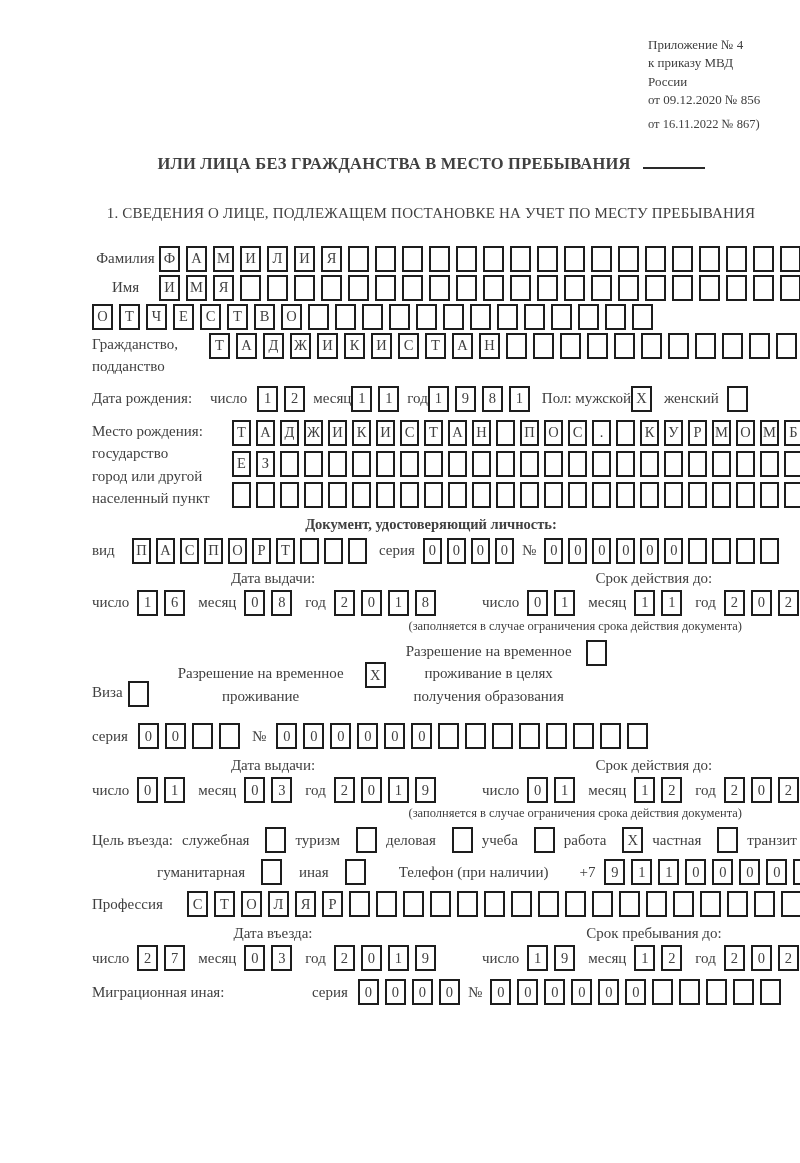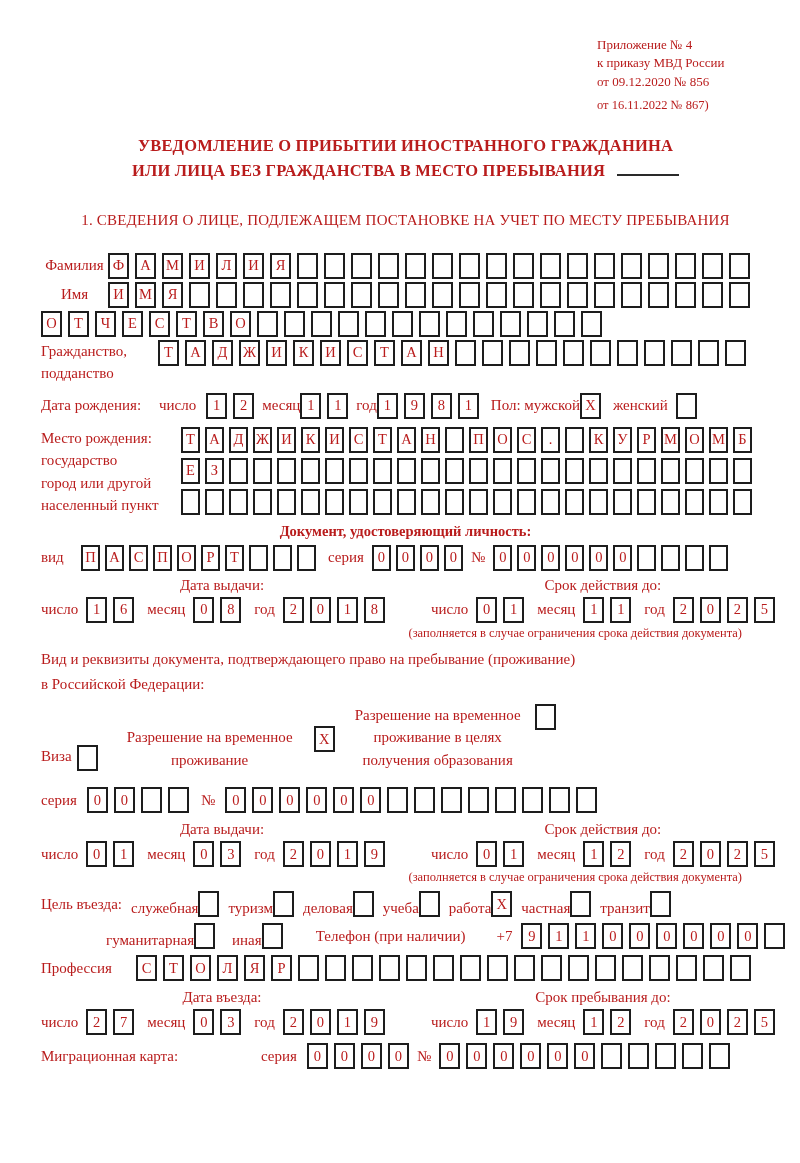--- a/index.html
+++ b/index.html
@@ -1,24 +1,24 @@
 <!DOCTYPE html>
 <html><head>
 <meta charset="utf-8">
 <style>
   html,body{margin:0;padding:0;background:#ffffff;}
   .page{
     position:relative;
     width:800px;height:1163px;
     box-sizing:border-box;
     background:#ffffff;
-    color:#b91c1c;
+    color:#404040;
     font-family:"Liberation Serif","DejaVu Serif",serif;
     font-size:15px;
-    padding:36px 30px 10px 41px;
+    padding:36px 30px 10px 92px;
     overflow:hidden;
   }
   
   .appendix{margin-left:556px;font-size:13px;line-height:1.42;}
   .appendix .amend{margin-top:6px;font-size:12.5px;line-height:1.4;}
   .forma{text-align:right;font-weight:bold;font-size:14.5px;margin-top:16px;letter-spacing:1px;}
   
   .title{text-align:center;font-weight:bold;font-size:16.5px;line-height:1.55;margin-top:18px;letter-spacing:0.2px;}
   .underline-blank{display:inline-block;width:62px;height:2px;background:#2a2a2a;margin-left:12px;vertical-align:baseline;}
   .sec-heading{text-align:center;font-weight:normal;font-size:15px;margin-top:28px;margin-bottom:24px;letter-spacing:0.2px;}
@@ -60,41 +60,40 @@
   .intro{font-size:15px;line-height:1.7;margin-top:4px;}
   
   .permits{display:flex;align-items:flex-end;margin-top:6px;margin-bottom:16px;}
   .permit{display:flex;align-items:flex-start;}
   .permit .ptext{font-size:15px;line-height:1.5;}
   .permit .center{text-align:center;}
   .pw185{width:192px;flex:none;}
   .pw170{width:178px;flex:none;}
   
   .visitline{display:flex;align-items:center;gap:9px;margin-bottom:6px;}
-  .opt{display:flex;align-items:flex-end;gap:0;}
+  .opt{display:flex;align-items:center;gap:16px;}
   .indent65{margin-left:65px;}
   .mb8{margin-bottom:8px;} .mt8{margin-top:8px;}
 </style>
 </head>
 <body>
 
 <div class="page">
 
   <div class="appendix">
     <div>Приложение № 4</div>
     <div>к приказу МВД России</div>
     <div>от 09.12.2020 № 856</div>
     <div class="amend">
       <div>от 16.11.2022 № 867)</div>
     </div>
   </div>
 
 
   <div class="title">
-    <div>УВЕДОМЛЕНИЕ О ПРИБЫТИИ ИНОСТРАННОГО ГРАЖДАНИНА</div>
     <div><span>ИЛИ ЛИЦА БЕЗ ГРАЖДАНСТВА В МЕСТО ПРЕБЫВАНИЯ</span><span class="underline-blank"></span></div>
   </div>
 
   <div class="sec-heading">1. СВЕДЕНИЯ О ЛИЦЕ, ПОДЛЕЖАЩЕМ ПОСТАНОВКЕ НА УЧЕТ ПО МЕСТУ ПРЕБЫВАНИЯ</div>
 
   <div class="row">
     <span class="flabel w67">Фамилия</span>
     <span class="boxes">
         <span class="cell">Ф</span>
         <span class="cell">А</span>
@@ -407,24 +406,20 @@
             <span class="cell">2</span>
             <span class="cell">0</span>
             <span class="cell">2</span>
             <span class="cell">5</span>
           </span>
       </div>
     </div>
   </div>
   <div class="note-right">(заполняется в случае ограничения срока действия документа)</div>
 
-  <div class="intro">
-    <div>Вид и реквизиты документа, подтверждающего право на пребывание (проживание)</div>
-    <div>в Российской Федерации:</div>
-  </div>
 
   <div class="permits">
     <span class="permit">
       <span class="ptext">Виза</span>
       <span class="boxes" style="margin-left:5px;">
           <span class="cell"></span>
         </span>
     </span>
     <span class="permit" style="margin-left:16px;">
       <span class="ptext center pw185">Разрешение на временное проживание</span>
@@ -660,21 +655,21 @@
             <span class="cell">2</span>
             <span class="cell">0</span>
             <span class="cell">2</span>
             <span class="cell">5</span>
           </span>
       </div>
     </div>
   </div>
 
   <div class="row mt8 mb8">
-    <span class="flabel w150">Миграционная карта:</span>
+    <span class="flabel w150">Миграционная иная:</span>
     <span class="flabel ml70" style="margin-right:10px;">серия</span>
     <span class="boxes">
         <span class="cell">0</span>
         <span class="cell">0</span>
         <span class="cell">0</span>
         <span class="cell">0</span>
       </span>
     <span class="flabel ml8" style="margin-right:8px;">№</span>
     <span class="boxes">
         <span class="cell">0</span>

